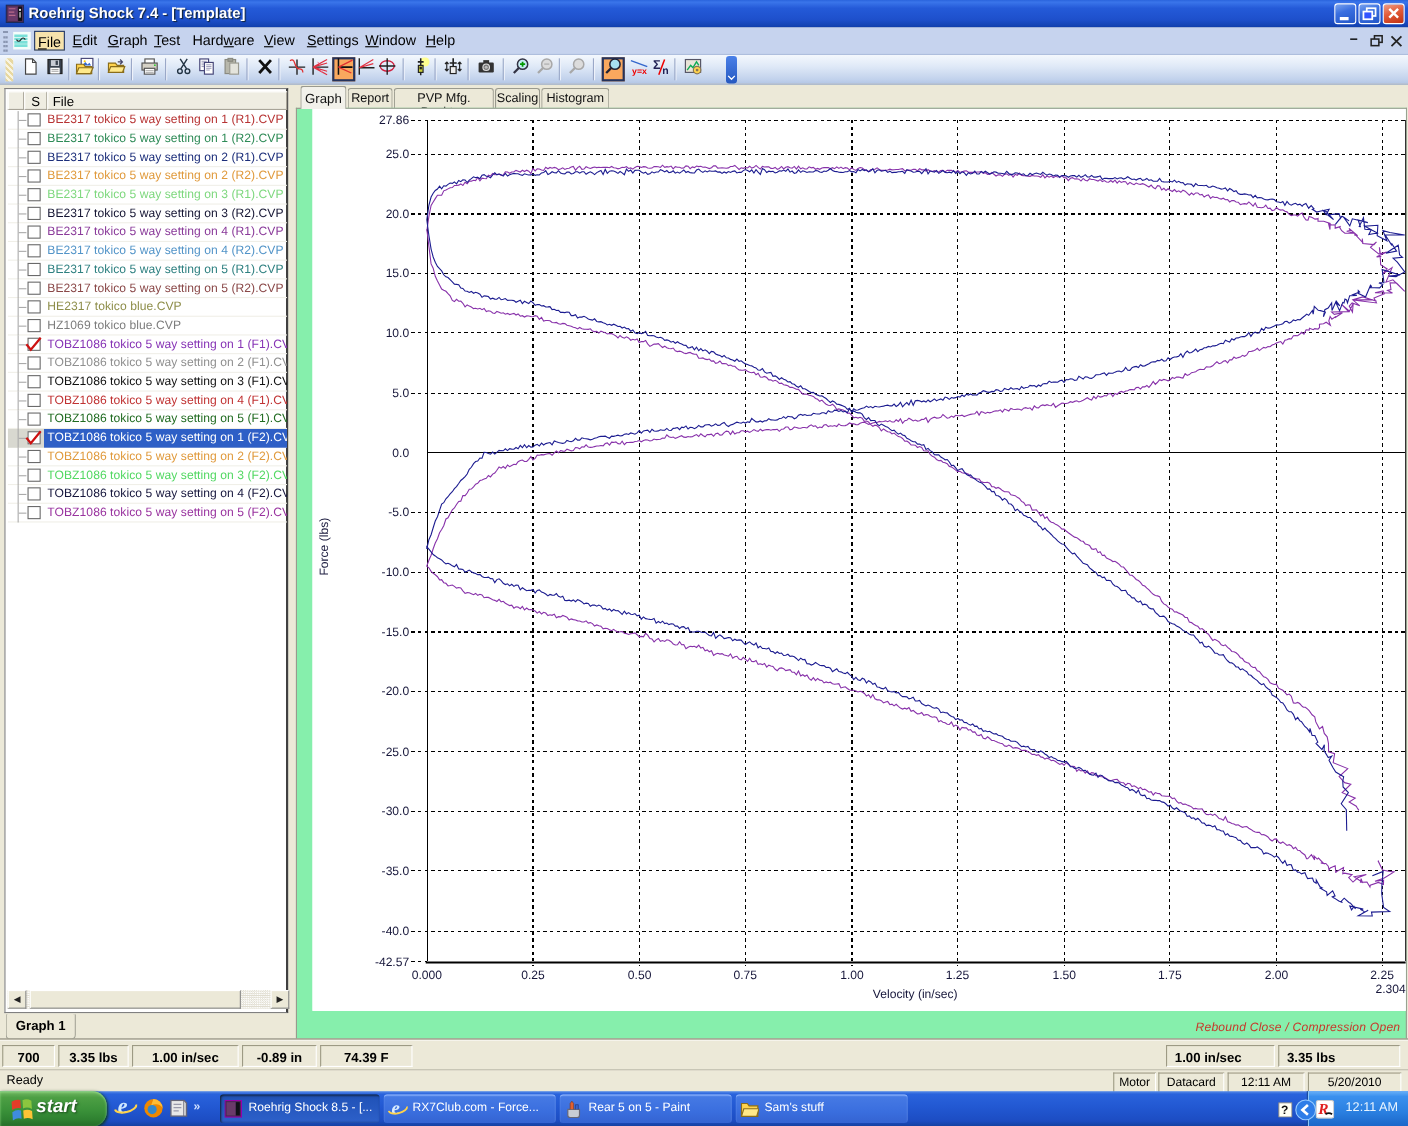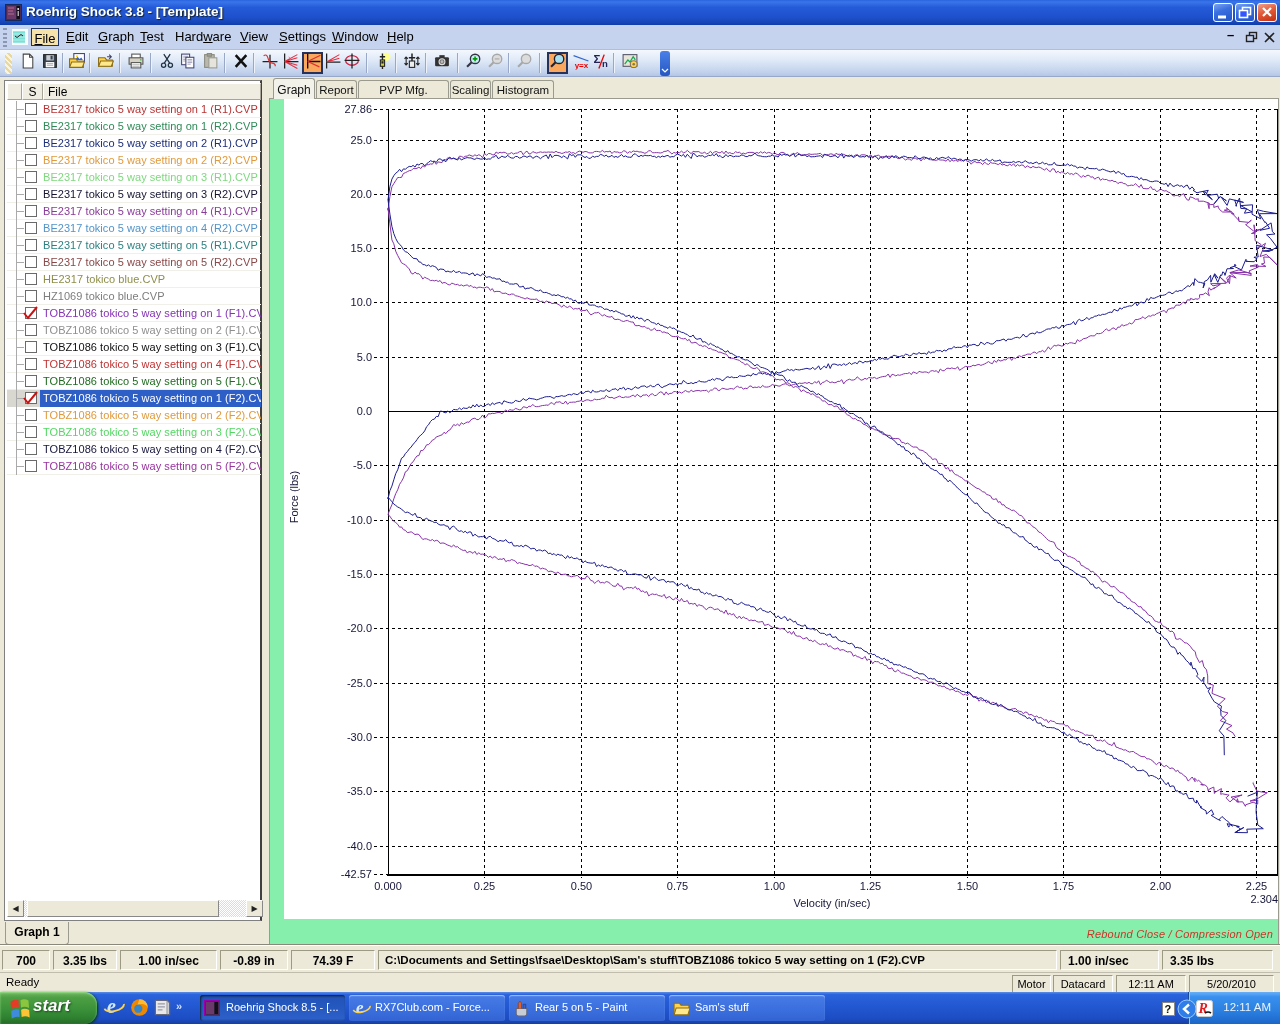--- a/index.html
+++ b/index.html
@@ -53,21 +53,21 @@
 </style></head><body>
 <div class="abs" id="title">
   <svg class="abs" style="left:5px;top:4px" width="17" height="17">
       <rect x="0.5" y="0.5" width="16" height="16" fill="#4a2a52" stroke="#182a5a"></rect>
       <rect x="2" y="2" width="9" height="13" fill="#6a3a6a"></rect>
       <path d="M3 4h6M3 7h5M3 10h6" stroke="#b86a8a" stroke-width="1"></path>
       <rect x="11.5" y="2" width="3.5" height="13" fill="#101018"></rect>
       <circle cx="13.2" cy="5" r="1" fill="#e8e8e8"></circle>
       <rect x="12.6" y="7" width="1.2" height="5" fill="#d0d0d0"></rect>
     </svg>
-  <div class="txt">Roehrig Shock 3.8 - [Template]</div>
+  <div class="txt">Roehrig Shock 7.4 - [Template]</div>
   <div class="wbtn b" style="left:1213px"><svg width="18" height="17">
         <path d="M4 13 h8" stroke="#fff" stroke-width="3"></path>
       </svg></div>
   <div class="wbtn b" style="left:1235px"><svg width="18" height="17">
         <rect x="6.5" y="3.5" width="8" height="7" fill="none" stroke="#fff" stroke-width="1.6"></rect>
         <rect x="3.5" y="6.5" width="8" height="7" fill="#35f" stroke="#fff" stroke-width="1.6"></rect>
       </svg></div>
   <div class="wbtn r" style="left:1257px"><svg width="18" height="17">
         <path d="M5 4 l8 8 M13 4 l-8 8" stroke="#fff" stroke-width="2.2"></path>
       </svg></div>
@@ -494,21 +494,20 @@
       <div id="redlabel">Rebound Close / Compression Open</div>
     </div>
   </div>
 </div>
 <div class="abs" id="sbar1">
   <div class="sfield" style="left:2px;width:48px">700</div>
   <div class="sfield" style="left:53px;width:64px">3.35 lbs</div>
   <div class="sfield" style="left:120px;width:97px">1.00 in/sec</div>
   <div class="sfield" style="left:220px;width:68px">-0.89 in</div>
   <div class="sfield" style="left:291px;width:84px">74.39 F</div>
-  <div class="sfield" style="left:378px;width:679px;text-align:left;padding-left:6px;font-size:11.5px">C:\Documents and Settings\fsae\Desktop\Sam's stuff\TOBZ1086 tokico 5 way setting on 1 (F2).CVP</div>
   <div class="sfield" style="left:1060px;width:99px;text-align:left;padding-left:7px">1.00 in/sec</div>
   <div class="sfield" style="left:1162px;width:111px;text-align:left;padding-left:7px">3.35 lbs</div>
 </div>
 <div class="abs" id="sbar2">
   <div style="position:absolute;left:6px;top:3px;font-size:11.5px">Ready</div>
   <div class="sfield2" style="left:1012px;width:39px">Motor</div>
   <div class="sfield2" style="left:1053px;width:60px">Datacard</div>
   <div class="sfield2" style="left:1116px;width:70px">12:11 AM</div>
   <div class="sfield2" style="left:1189px;width:85px">5/20/2010</div>
 </div>

